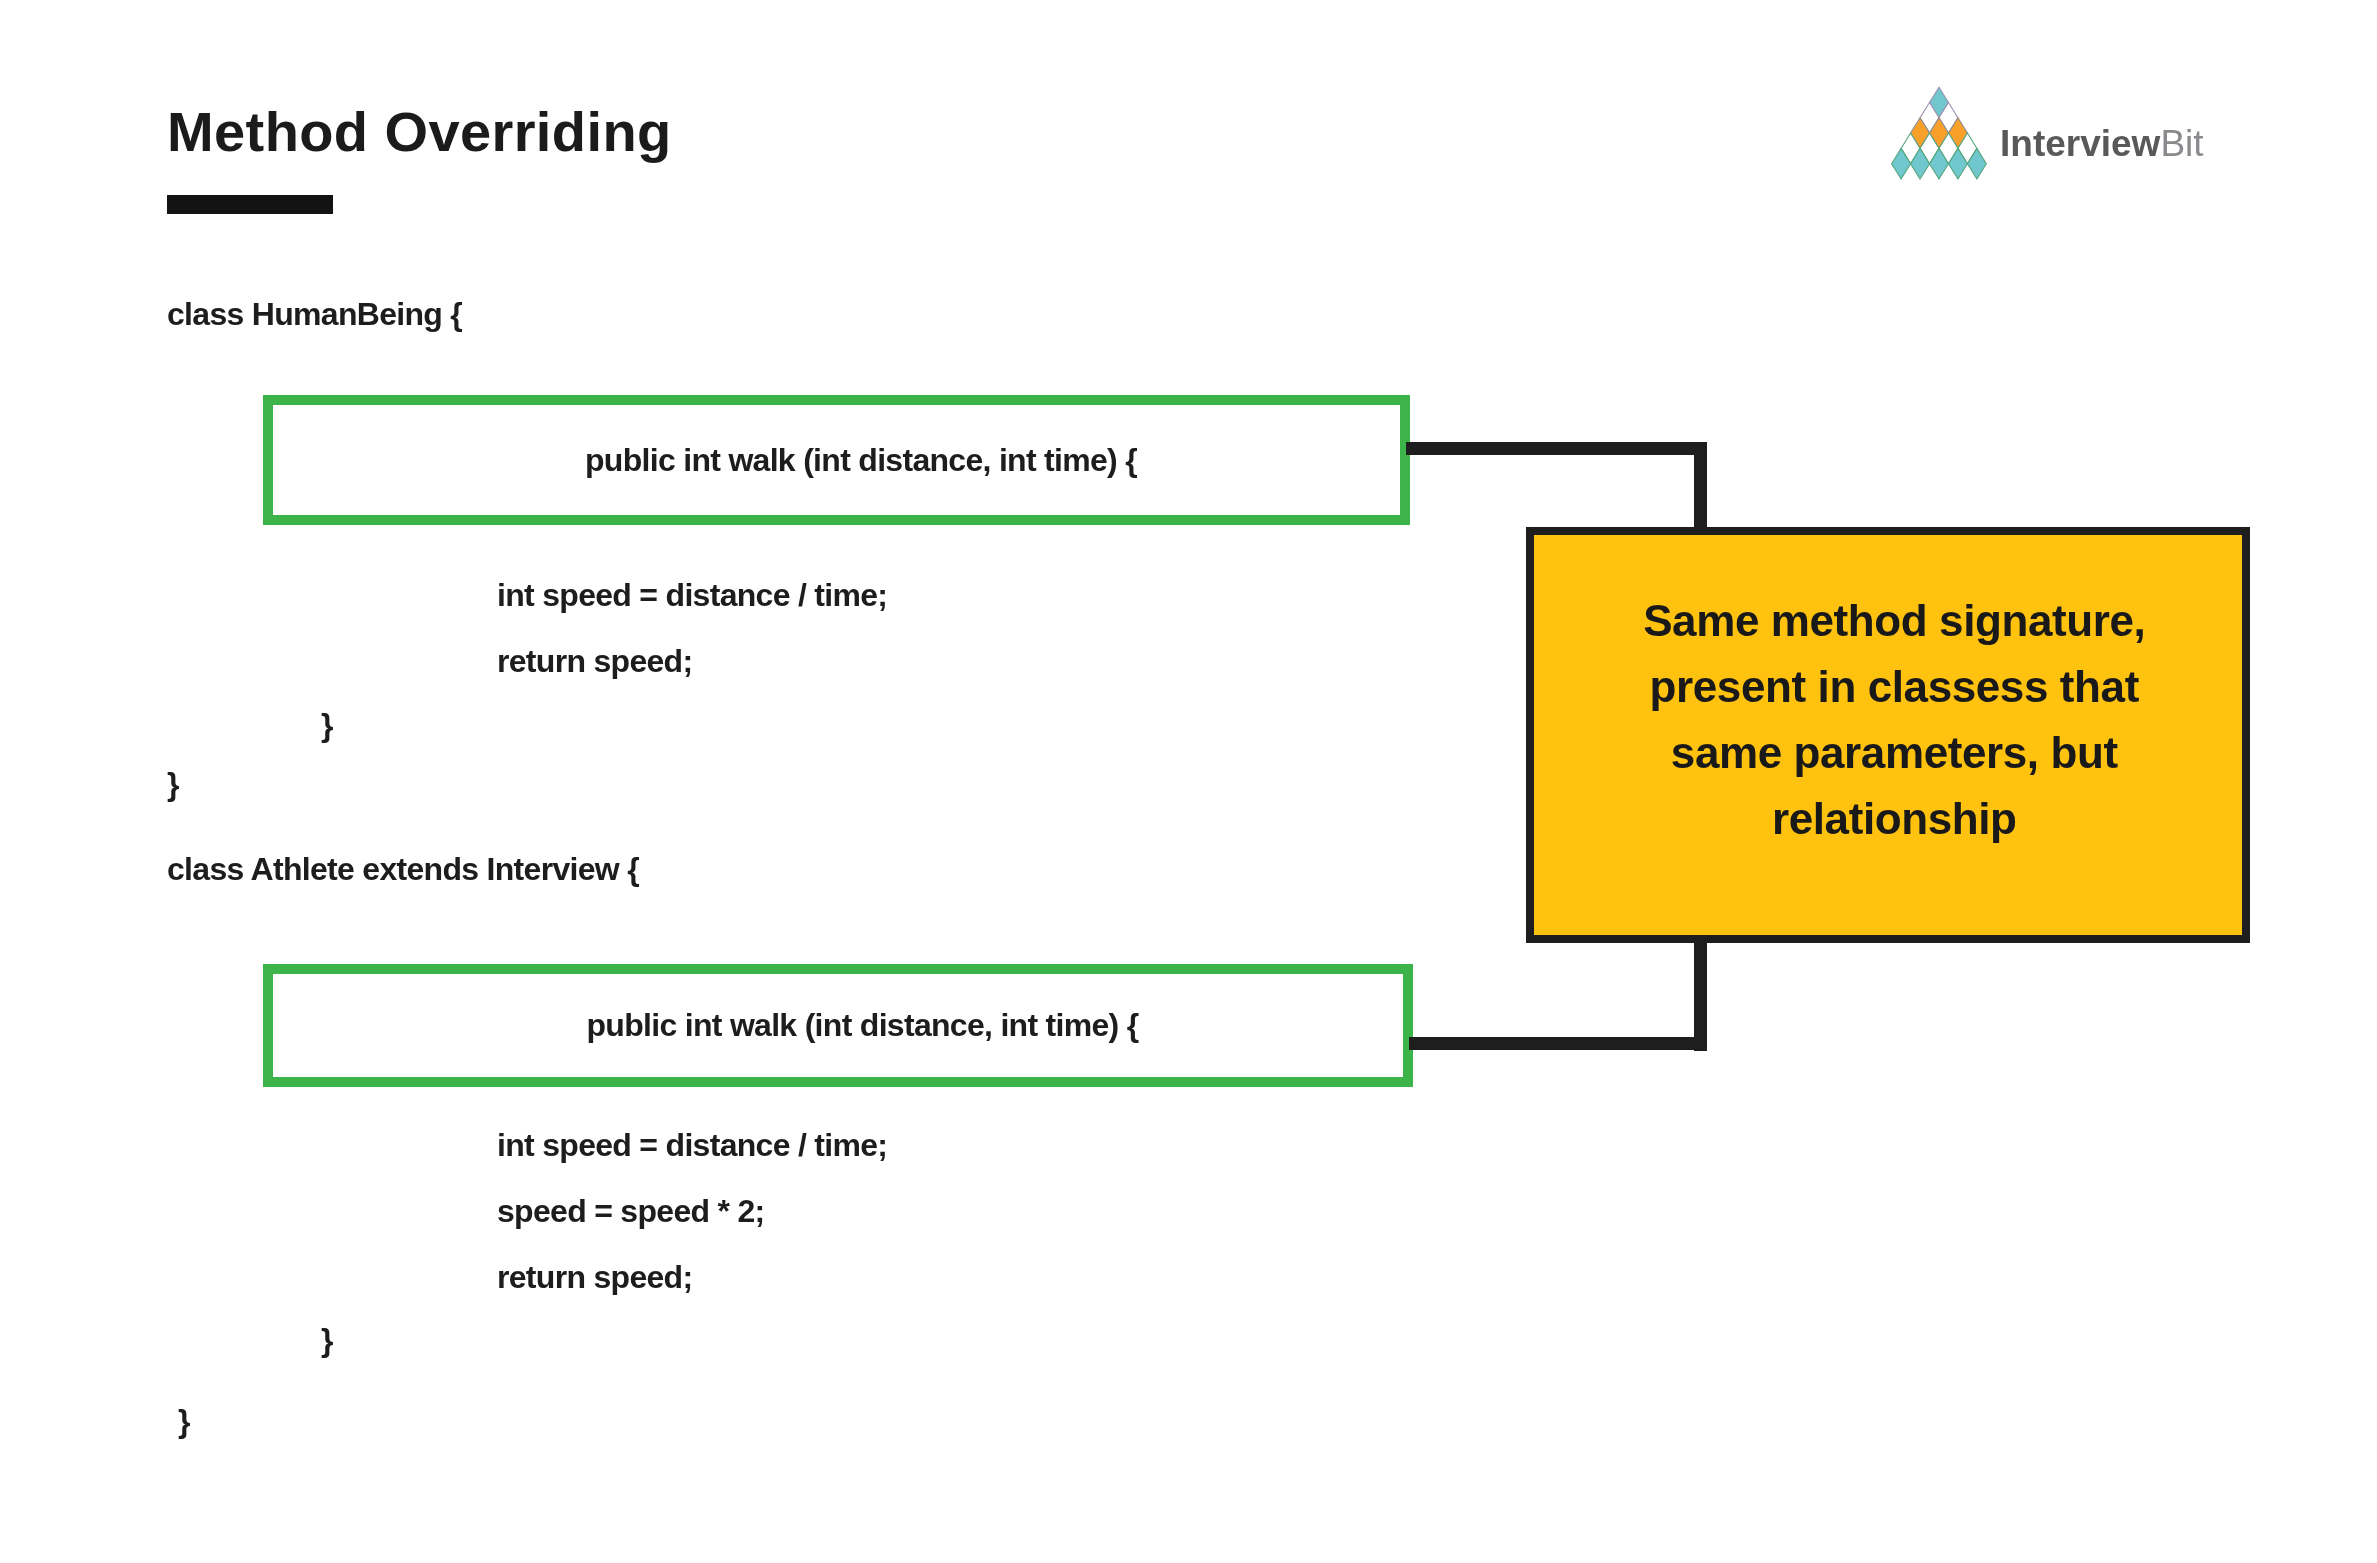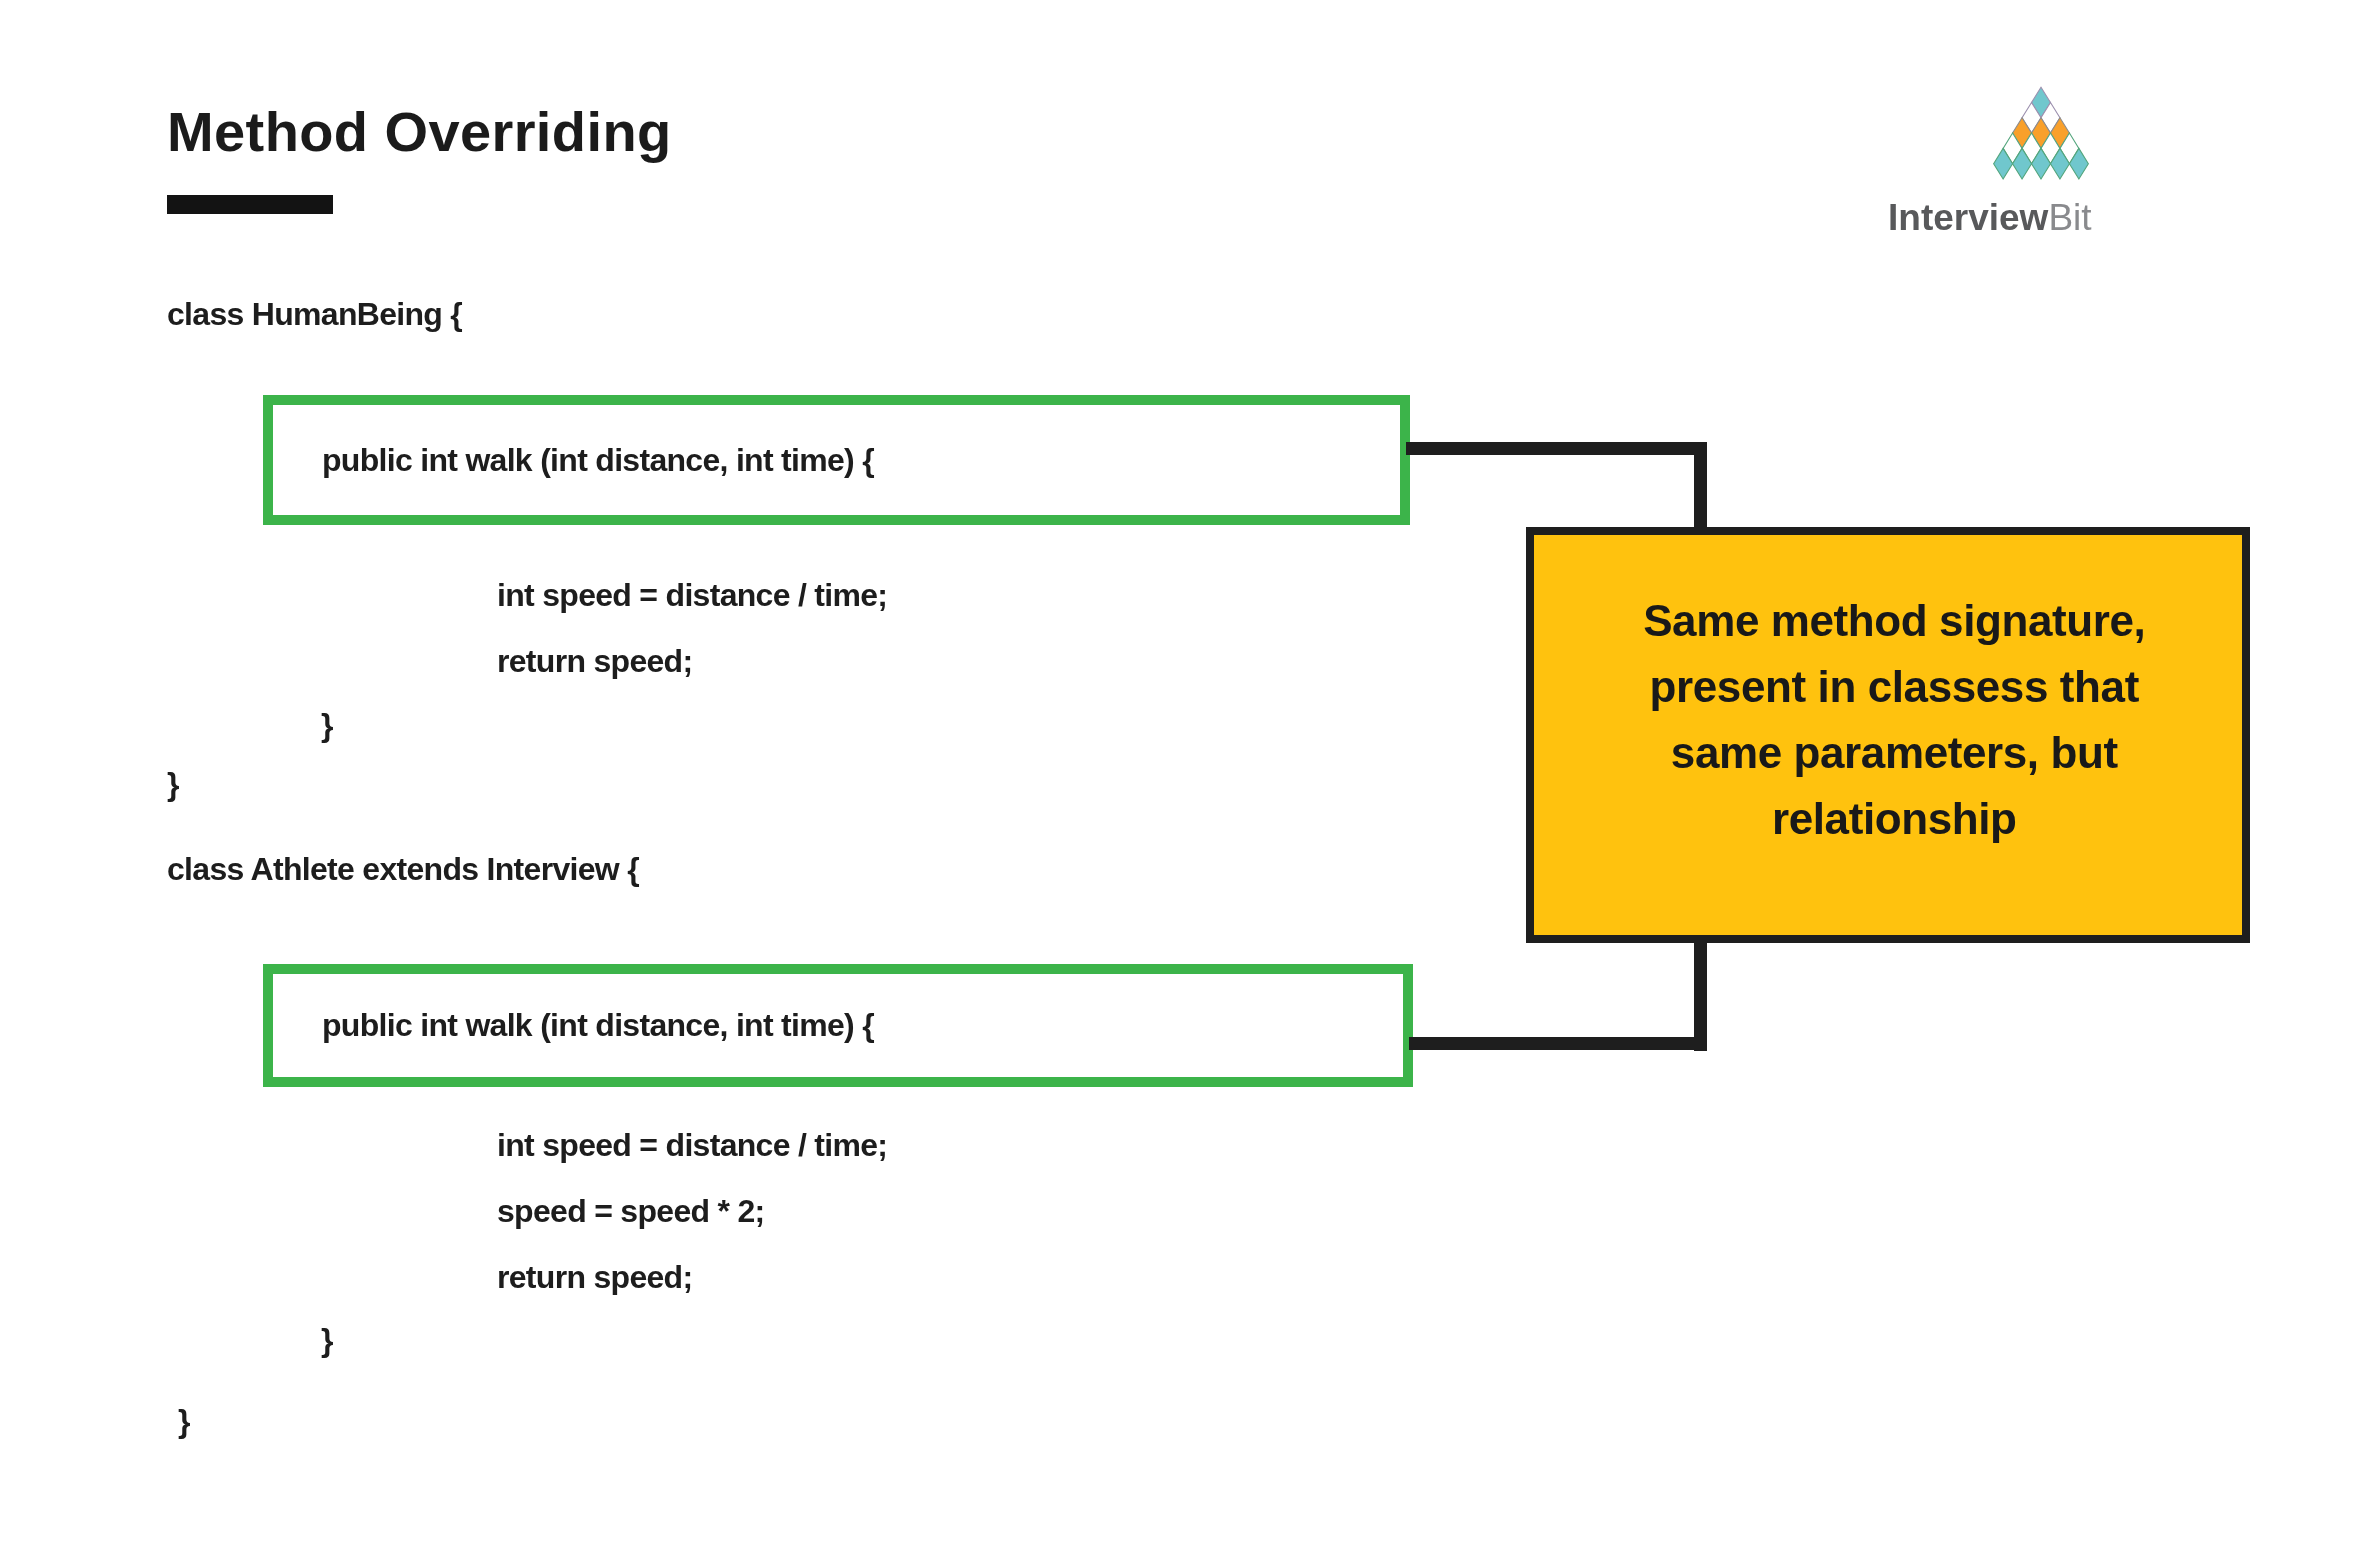--- a/index.html
+++ b/index.html
@@ -7,31 +7,31 @@
     position:relative; width:2377px; height:1503px; background:#ffffff;
     font-family:"Liberation Sans", sans-serif; color:#1d1d1d; overflow:hidden;margin-left:24px;
   }
   .abs { position:absolute; }
 
   .page-title {
     left:143px; top:99px; font-size:56px; font-weight:700; letter-spacing:0.4px; color:#1b1b1b;
   }
   .title-underline { left:143px; top:195px; width:166px; height:19.4px; background:#131313; }
 
-  .logo { left:1864px; top:85px; display:flex; align-items:flex-end; gap:10px;flex-direction:column; }
+  .logo { left:1864px; top:85px; display:flex; align-items:flex-end; gap:10px; }
   .logo-text { font-size:37px; line-height:1; padding-bottom:27px; letter-spacing:0; white-space:nowrap; }
   .logo-primary { font-weight:700; color:#58595b; }
   .logo-secondary { font-weight:400; color:#898a8d; }
 
   .code {
     font-size:32px; font-weight:700; letter-spacing:-0.7px; color:#1d1d1d; white-space:pre;
   }
   .method-box {
     box-sizing:border-box; background:#ffffff; border:10px solid #3cb44a;
-    display:flex; align-items:center; padding-left:49px;
+    display:flex; align-items:center; padding-left:49px;justify-content:center;
   }
   .box1 { left:239px; top:395px; width:1147px; height:130px; }
   .box2 { left:239px; top:964px; width:1150px; height:123px; }
 
   .callout {
     box-sizing:border-box; left:1502px; top:527px; width:724px; height:416px;
     background:#ffc20e; border:8.6px solid #1e1e1e;
     padding:53px 21.5px 0 34px;
   }
   .callout-line {

